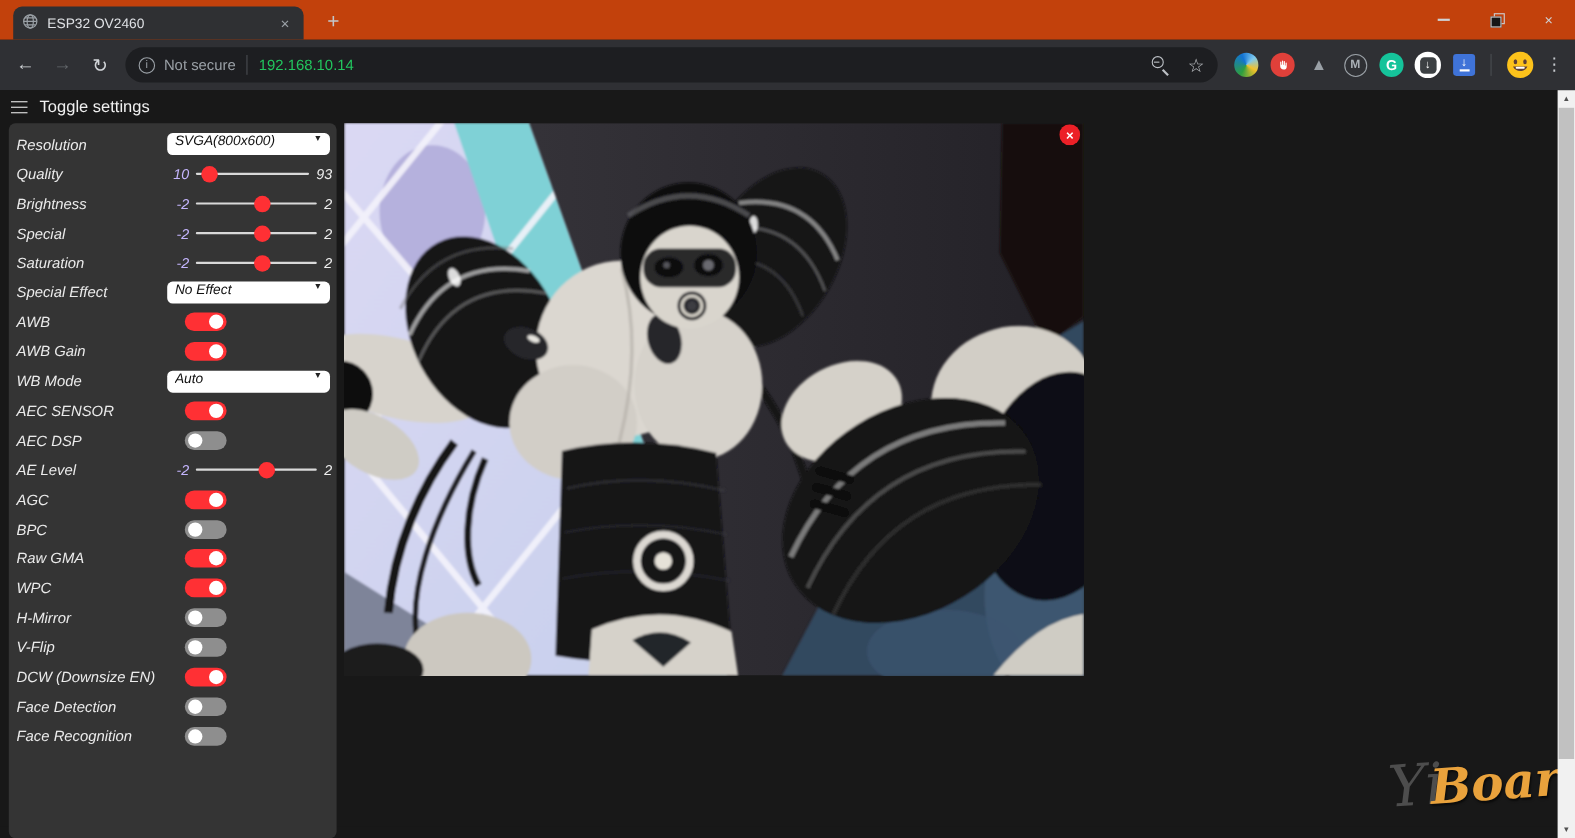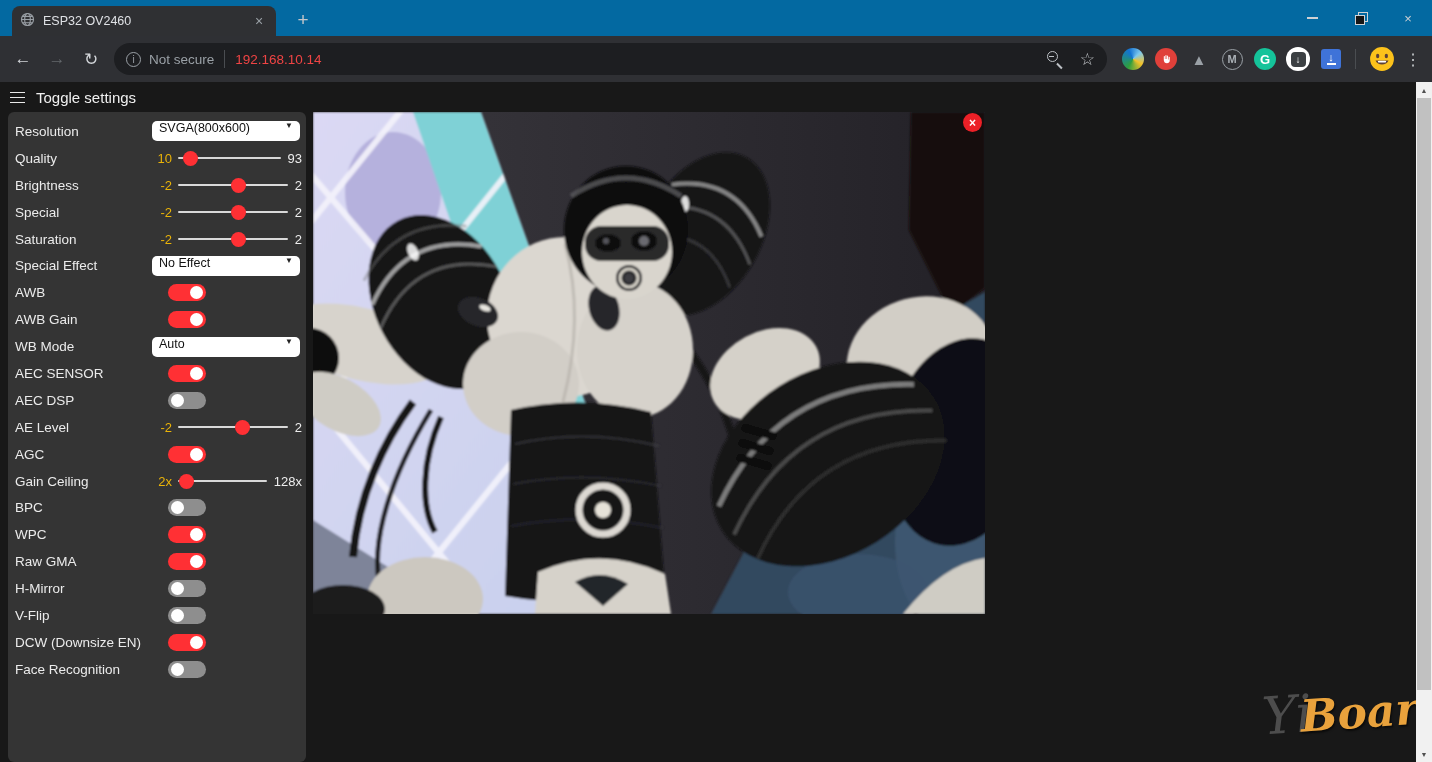--- a/index.html
+++ b/index.html
@@ -1,19 +1,19 @@
 <!DOCTYPE html>
 <html style="--accent: #ff3034; --toggle-off: #8e8e8e;"><head>
 <meta charset="utf-8">
 <style>
   html,body{margin:0;padding:0;width:1432px;height:762px;overflow:hidden;background:#181818;
     font-family:"Liberation Sans",sans-serif;-webkit-font-smoothing:antialiased;}
   *{box-sizing:border-box;}
   
-  .titlebar{position:relative;height:36px;background:#0369a1;}
+  .titlebar{position:relative;height:36px;background:#c2410c;}
   .tab{position:absolute;left:12px;top:6px;width:264px;height:30px;background:#2f3033;
     border-radius:8px 8px 0 0;display:flex;align-items:center;padding:0 8px;color:#dfe1e5;font-size:12.5px;}
   .tab .title{flex:1;margin-left:8px;white-space:nowrap;overflow:hidden;}
   .tabclose{color:#9aa0a6;font-size:14px;width:18px;height:18px;display:flex;align-items:center;justify-content:center;border-radius:50%;}
   .newtab{position:absolute;left:290px;top:7px;width:26px;height:26px;color:#c3c6ca;font-size:19px;
     display:flex;align-items:center;justify-content:center;border-radius:50%;}
   .wincontrols{position:absolute;right:0;top:0;height:36px;display:flex;}
   .winbtn{width:48px;height:36px;display:flex;align-items:center;justify-content:center;color:#cfd1d4;font-size:13px;}
   .minline{width:11px;height:1.3px;background:#cfd1d4;}
   .restore{position:relative;width:11px;height:11px;}
@@ -23,21 +23,21 @@
   .toolbar{height:46px;background:#2f3034;display:flex;align-items:center;padding:0 6px;}
   .navbtn{width:34px;height:34px;border-radius:50%;display:flex;align-items:center;justify-content:center;
     color:#d2d5d9;font-size:17px;flex:0 0 auto;}
   .navbtn.dim{color:#63676b;}
   .addressbar{flex:1;height:32px;background:#1d1e21;border-radius:16px;display:flex;align-items:center;
     padding:0 12px;margin:0 6px;min-width:0;}
   .infoicon{width:15px;height:15px;border:1.4px solid #9aa0a6;border-radius:50%;color:#9aa0a6;font-size:10px;
     display:flex;align-items:center;justify-content:center;flex:0 0 auto;}
   .notsecure{color:#9aa0a6;font-size:13.5px;margin:0 10px 0 8px;}
   .adivider{width:1px;height:18px;background:#4a4d51;}
-  .url{color:#ef4444;font-size:13.5px;margin-left:10px;flex:1;}
+  .url{color:#22c55e;font-size:13.5px;margin-left:10px;flex:1;}
   .zoomout{position:relative;width:18px;height:18px;margin-right:16px;}
   .zoomout .lens{position:absolute;left:1px;top:1px;width:11px;height:11px;border:1.7px solid #bdc1c6;border-radius:50%;}
   .zoomout .lens::after{content:"";position:absolute;left:1.5px;top:3.5px;width:5px;height:1.6px;background:#bdc1c6;}
   .zoomout::after{content:"";position:absolute;right:1px;bottom:1px;width:7px;height:1.8px;background:#bdc1c6;transform:rotate(45deg);}
   .star{color:#c0c3c7;font-size:17px;line-height:1;}
   .extrow{display:flex;align-items:center;gap:9px;margin:0 4px 0 8px;}
   .ext{width:24px;height:24px;display:flex;align-items:center;justify-content:center;flex:0 0 auto;}
   .idm{width:22px;height:22px;border-radius:50%;background:conic-gradient(from 210deg,#2e9e3f,#1273d4 35%,#7ec9ee 55%,#f4c22b 75%,#2e9e3f);}
   .adblock{width:22px;height:22px;border-radius:50%;background:#e0403a;display:flex;align-items:center;justify-content:center;}
   .drivetri{color:#9aa0a6;font-size:15px;line-height:1;}
@@ -53,29 +53,29 @@
   .dlblue .bar{width:9px;height:1.8px;background:#fff;margin-top:1px;}
   .tooldivider{width:1px;height:20px;background:#4a4d51;margin:0 8px;}
   .kebab{color:#c6c9cd;font-size:16px;width:26px;text-align:center;}
   .avatarbtn{width:28px;height:28px;display:flex;align-items:center;justify-content:center;margin:0 4px;}
   
   .page{position:relative;height:669px;background:#181818;}
   .toggle-header{position:absolute;left:10px;top:7px;display:flex;align-items:center;gap:11px;color:#f0f0f0;font-size:15px;}
   .burger{display:flex;flex-direction:column;gap:3.2px;width:15px;}
   .burger span{height:1.8px;background:#e9e9e9;}
   .panel{position:absolute;left:8px;top:30px;width:298px;height:650px;background:#343434;border-radius:6px;padding-top:6px;overflow:hidden;}
-  .setting-row{height:26.9px;display:flex;align-items:center;padding-left:7px;}
+  .setting-row{height:26.9px;display:flex;align-items:center;padding-left:7px;font-style:italic;}
   .lab{flex:1;color:#ebebeb;font-size:13.5px;white-space:nowrap;}
   .ctl{width:154px;display:flex;align-items:center;flex:0 0 auto;}
   .selectbox{width:148px;height:20px;background:#fff;border-radius:5px;color:#111;font-size:12.5px;
     display:flex;align-items:flex-start;padding:0 7px;}
   .selectbox .selval{flex:1;white-space:nowrap;overflow:hidden;}
   .selarrow{font-size:8px;color:#222;}
   .sliderwrap{display:flex;align-items:center;width:150px;}
-  .smin{color:#eab308;font-size:13px;min-width:20px;text-align:right;margin-right:6px;white-space:nowrap;}
+  .smin{color:#c4b5fd;font-size:13px;min-width:20px;text-align:right;margin-right:6px;white-space:nowrap;}
   .smax{color:#ededed;font-size:13px;margin-left:7px;white-space:nowrap;}
   .track{position:relative;flex:1;height:2px;background:#d9d9d9;border-radius:1px;}
   .knob{position:absolute;top:-6.5px;width:15px;height:15px;border-radius:50%;background:var(--accent,#ff3034);margin-left:-7px;}
   .toggle{width:38px;height:17px;border-radius:9px;margin-left:16px;position:relative;flex:0 0 auto;}
   .toggle.on{background:var(--accent,#ff3034);}
   .toggle.off{background:var(--toggle-off,#8e8e8e);}
   .tknob{position:absolute;top:2px;width:13px;height:13px;border-radius:50%;background:#fff;}
   .toggle.on .tknob{right:3px;}
   .toggle.off .tknob{left:3px;}
   
@@ -315,75 +315,71 @@
       </div>
       <div class="setting-row">
         <div class="lab">AGC</div>
         <div class="ctl">
           <div class="toggle on">
             <div class="tknob"></div>
           </div>
         </div>
       </div>
       <div class="setting-row">
-        <div class="lab">Gain Ceiling</div>
-        <div class="ctl">
-          <div class="sliderwrap">
-            <div class="smin">2x</div>
-            <div class="track">
-              <div class="knob" style="left: 9%;"></div>
-            </div>
-            <div class="smax">128x</div>
-          </div>
-        </div>
-      </div>
-      <div class="setting-row">
         <div class="lab">BPC</div>
         <div class="ctl">
           <div class="toggle off">
             <div class="tknob"></div>
           </div>
         </div>
       </div>
       <div class="setting-row">
+        <div class="lab">Raw GMA</div>
+        <div class="ctl">
+          <div class="toggle on">
+            <div class="tknob"></div>
+          </div>
+        </div>
+      </div>
+      <div class="setting-row">
         <div class="lab">WPC</div>
         <div class="ctl">
           <div class="toggle on">
             <div class="tknob"></div>
           </div>
         </div>
       </div>
       <div class="setting-row">
-        <div class="lab">Raw GMA</div>
-        <div class="ctl">
-          <div class="toggle on">
-            <div class="tknob"></div>
-          </div>
-        </div>
-      </div>
-      <div class="setting-row">
         <div class="lab">H-Mirror</div>
         <div class="ctl">
           <div class="toggle off">
             <div class="tknob"></div>
           </div>
         </div>
       </div>
       <div class="setting-row">
         <div class="lab">V-Flip</div>
         <div class="ctl">
           <div class="toggle off">
             <div class="tknob"></div>
           </div>
         </div>
       </div>
       <div class="setting-row">
         <div class="lab">DCW (Downsize EN)</div>
         <div class="ctl">
           <div class="toggle on">
+            <div class="tknob"></div>
+          </div>
+        </div>
+      </div>
+      <div class="setting-row">
+        <div class="lab">Face Detection</div>
+        <div class="ctl">
+          <div class="toggle off">
             <div class="tknob"></div>
           </div>
         </div>
       </div>
       <div class="setting-row">
         <div class="lab">Face Recognition</div>
         <div class="ctl">
           <div class="toggle off">
             <div class="tknob"></div>
           </div>

